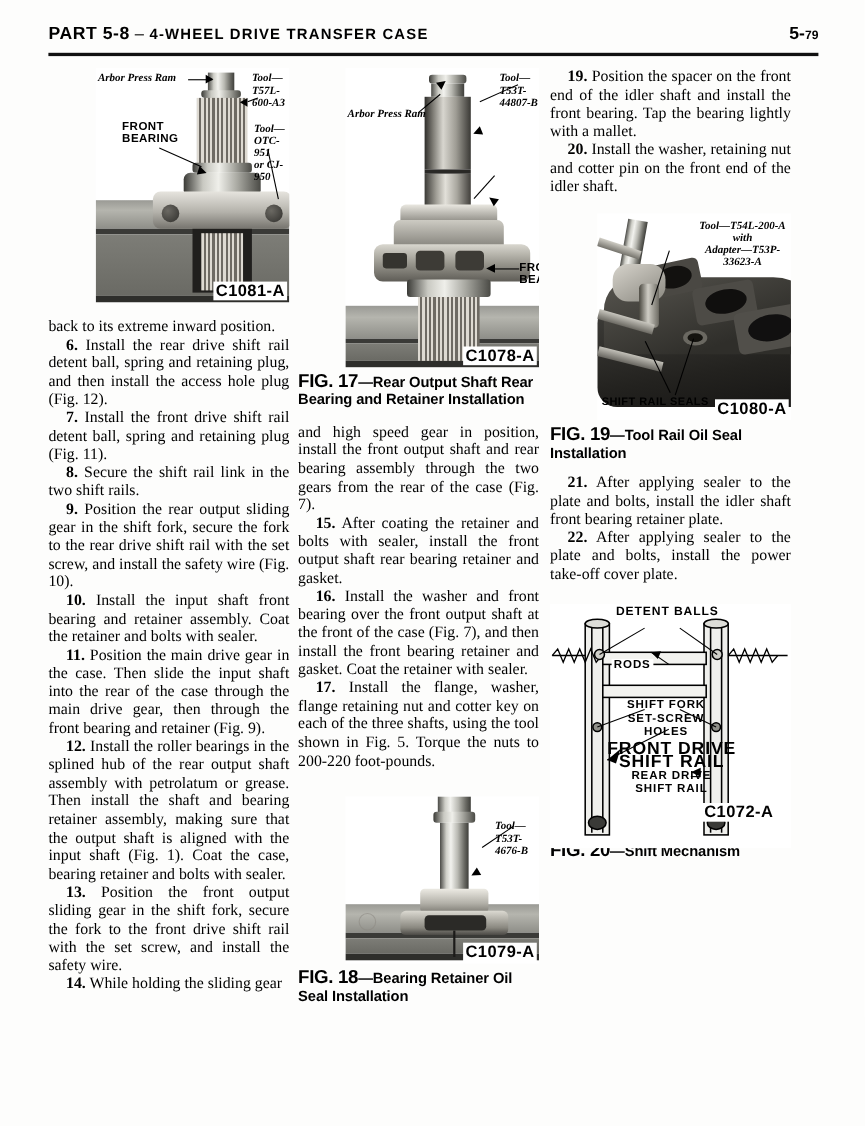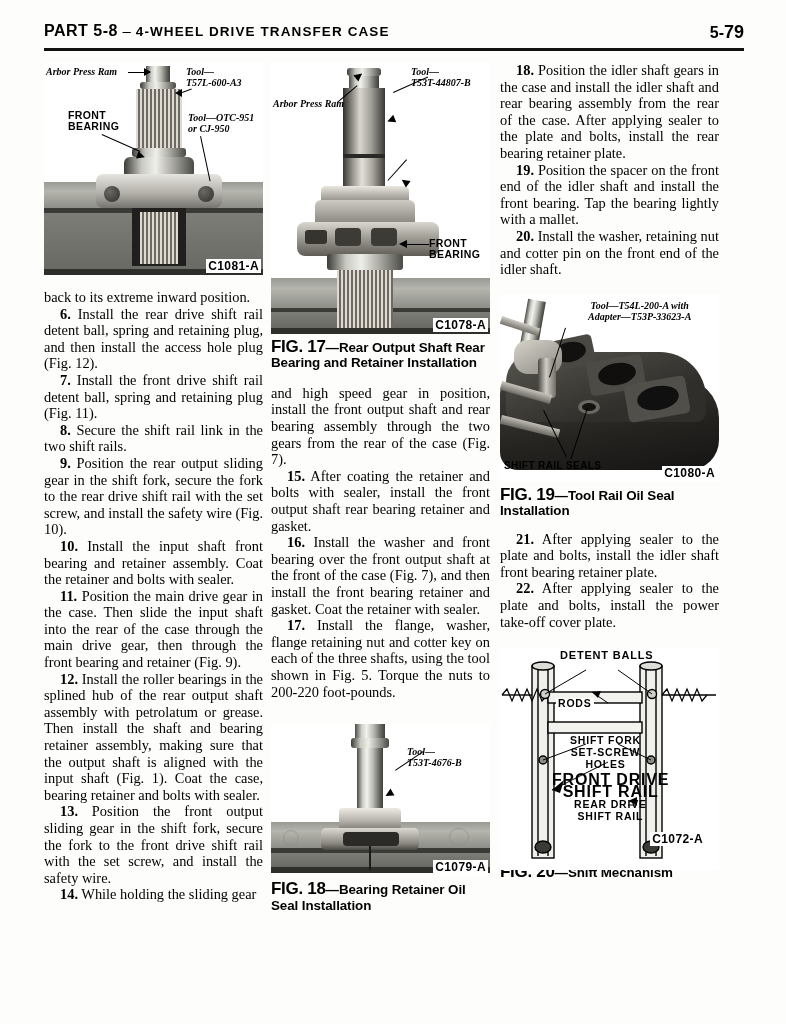--- a/index.html
+++ b/index.html
@@ -49,21 +49,21 @@
     font-size: 13.5px;
     letter-spacing: 1.1px;
   }
   .header-page {
     position: absolute;
     right: 0; top: 0;
     font-family: "Liberation Sans", sans-serif;
     font-size: 16px;
     font-weight: bold;
   }
-  .header-page .pg-sm { font-size: 18px; }
+  .header-page .pg-sm { font-size: 11px; }
   .header-rule {
     position: absolute;
     left: 44px; top: 48px;
     width: 700px;
     height: 3px;
     background: #111;
   }
 
   
   .col {
@@ -99,27 +99,28 @@
     font-size: 17px;
     letter-spacing: -0.3px;
   }
 
   
   .figure { position: relative; }
   .photo {
     position: relative;
     overflow: hidden;
     background: #ffffff;
+    margin-left: 43px;
   }
   .code-badge {
     position: absolute;
     right: 2px; bottom: 2px;
     font-family: "Liberation Sans", sans-serif;
     font-weight: bold;
-    font-size: 12px;
+    font-size: 15px;
     letter-spacing: 0.4px;
     color: #000;
     background: #fff;
     padding: 0 2px;
     z-index: 30;
   }
   .callout {
     position: absolute;
     font-family: "Liberation Sans", sans-serif;
     font-size: 9.5px;
@@ -342,21 +343,20 @@
         <div class="arrowhead" style="left:114px;top:66px;border-width:4px 8px 4px 0;border-color:transparent #000 transparent transparent;transform:rotate(-30deg);"></div>
 
         <div class="code-badge">C1079-A</div>
       </div>
       <div class="figcaption"><span class="fignum">FIG. 18</span><span>—</span><span>Bearing Retainer Oil Seal Installation</span></div>
     </div>
   </div>
 
   <div class="col col-3">
 
-    <p class="body"><span class="num">18.</span><span> Position the idler shaft gears in the case and install the idler shaft and rear bearing assembly from the rear of the case. After applying sealer to the plate and bolts, install the rear bearing retainer plate.</span></p>
     <p class="body"><span class="num">19.</span><span> Position the spacer on the front end of the idler shaft and install the front bearing. Tap the bearing lightly with a mallet.</span></p>
     <p class="body"><span class="num">20.</span><span> Install the washer, retaining nut and cotter pin on the front end of the idler shaft.</span></p>
 
     <div style="height:16px;"></div>
 
     <div class="figure">
       <div class="photo" style="height:188px;">
 
         <div style="position:absolute;left:0;top:84px;width:219px;height:92px;background:linear-gradient(170deg,#3f3e3a 0%,#23221f 60%,#151413 100%);border-radius:16px 40px 30px 18px;"></div>
         <div style="position:absolute;left:6px;top:58px;width:200px;height:70px;background:linear-gradient(160deg,#57554f 0%,#2f2e2a 70%);border-radius:30px 46px 10px 10px;"></div>

